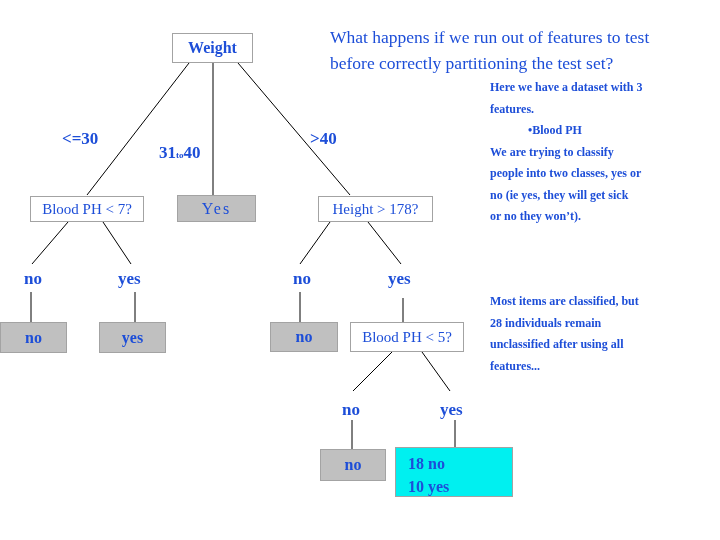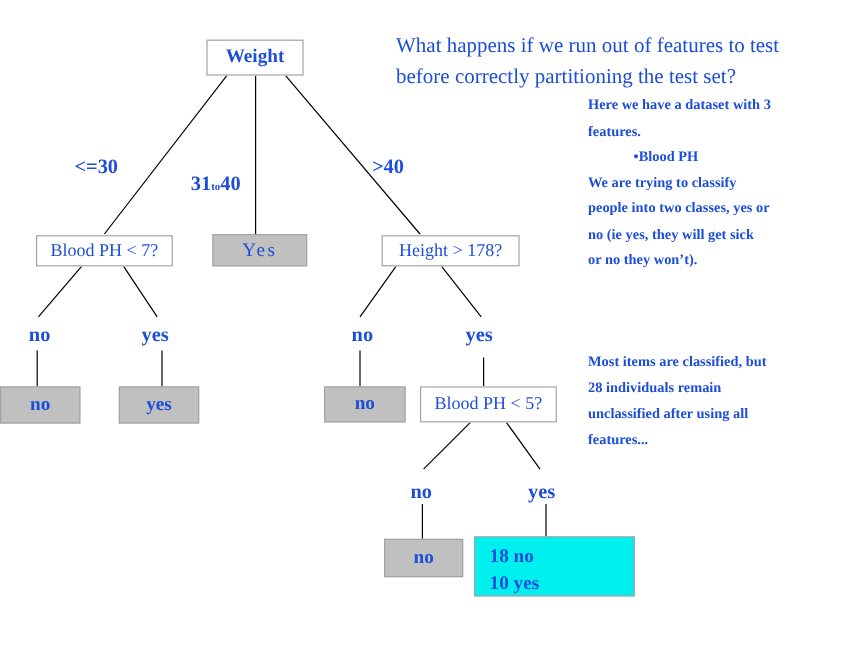--- a/index.html
+++ b/index.html
@@ -82,21 +82,21 @@
   <div class="node gray bold" style="left:99px;top:322px;width:67px;height:31px;">yes</div>
 
   <div class="edge-label" style="left:293px;top:270px;">no</div>
   <div class="edge-label" style="left:388px;top:270px;">yes</div>
   <div class="node gray bold" style="left:270px;top:322px;width:68px;height:30px;">no</div>
   <div class="node q" style="left:350px;top:322px;width:114px;height:30px;">Blood PH &lt; 5?</div>
 
   <div class="edge-label" style="left:342px;top:401px;">no</div>
   <div class="edge-label" style="left:440px;top:401px;">yes</div>
   <div class="node gray bold" style="left:320px;top:449px;width:66px;height:32px;">no</div>
-  <div class="node cyan" style="left:395px;top:447px;width:134px;height:50px;">
+  <div class="node cyan" style="left:395px;top:447px;width:118px;height:50px;">
     <div>18 no</div>
     <div>10 yes</div>
   </div>
 
   <div class="sidetext p1">
     <div>Here we have a dataset with 3</div>
     <div>features.</div>
     <div class="bullet">•Blood PH</div>
     <div>We are trying to classify</div>
     <div>people into two classes, yes or</div>

